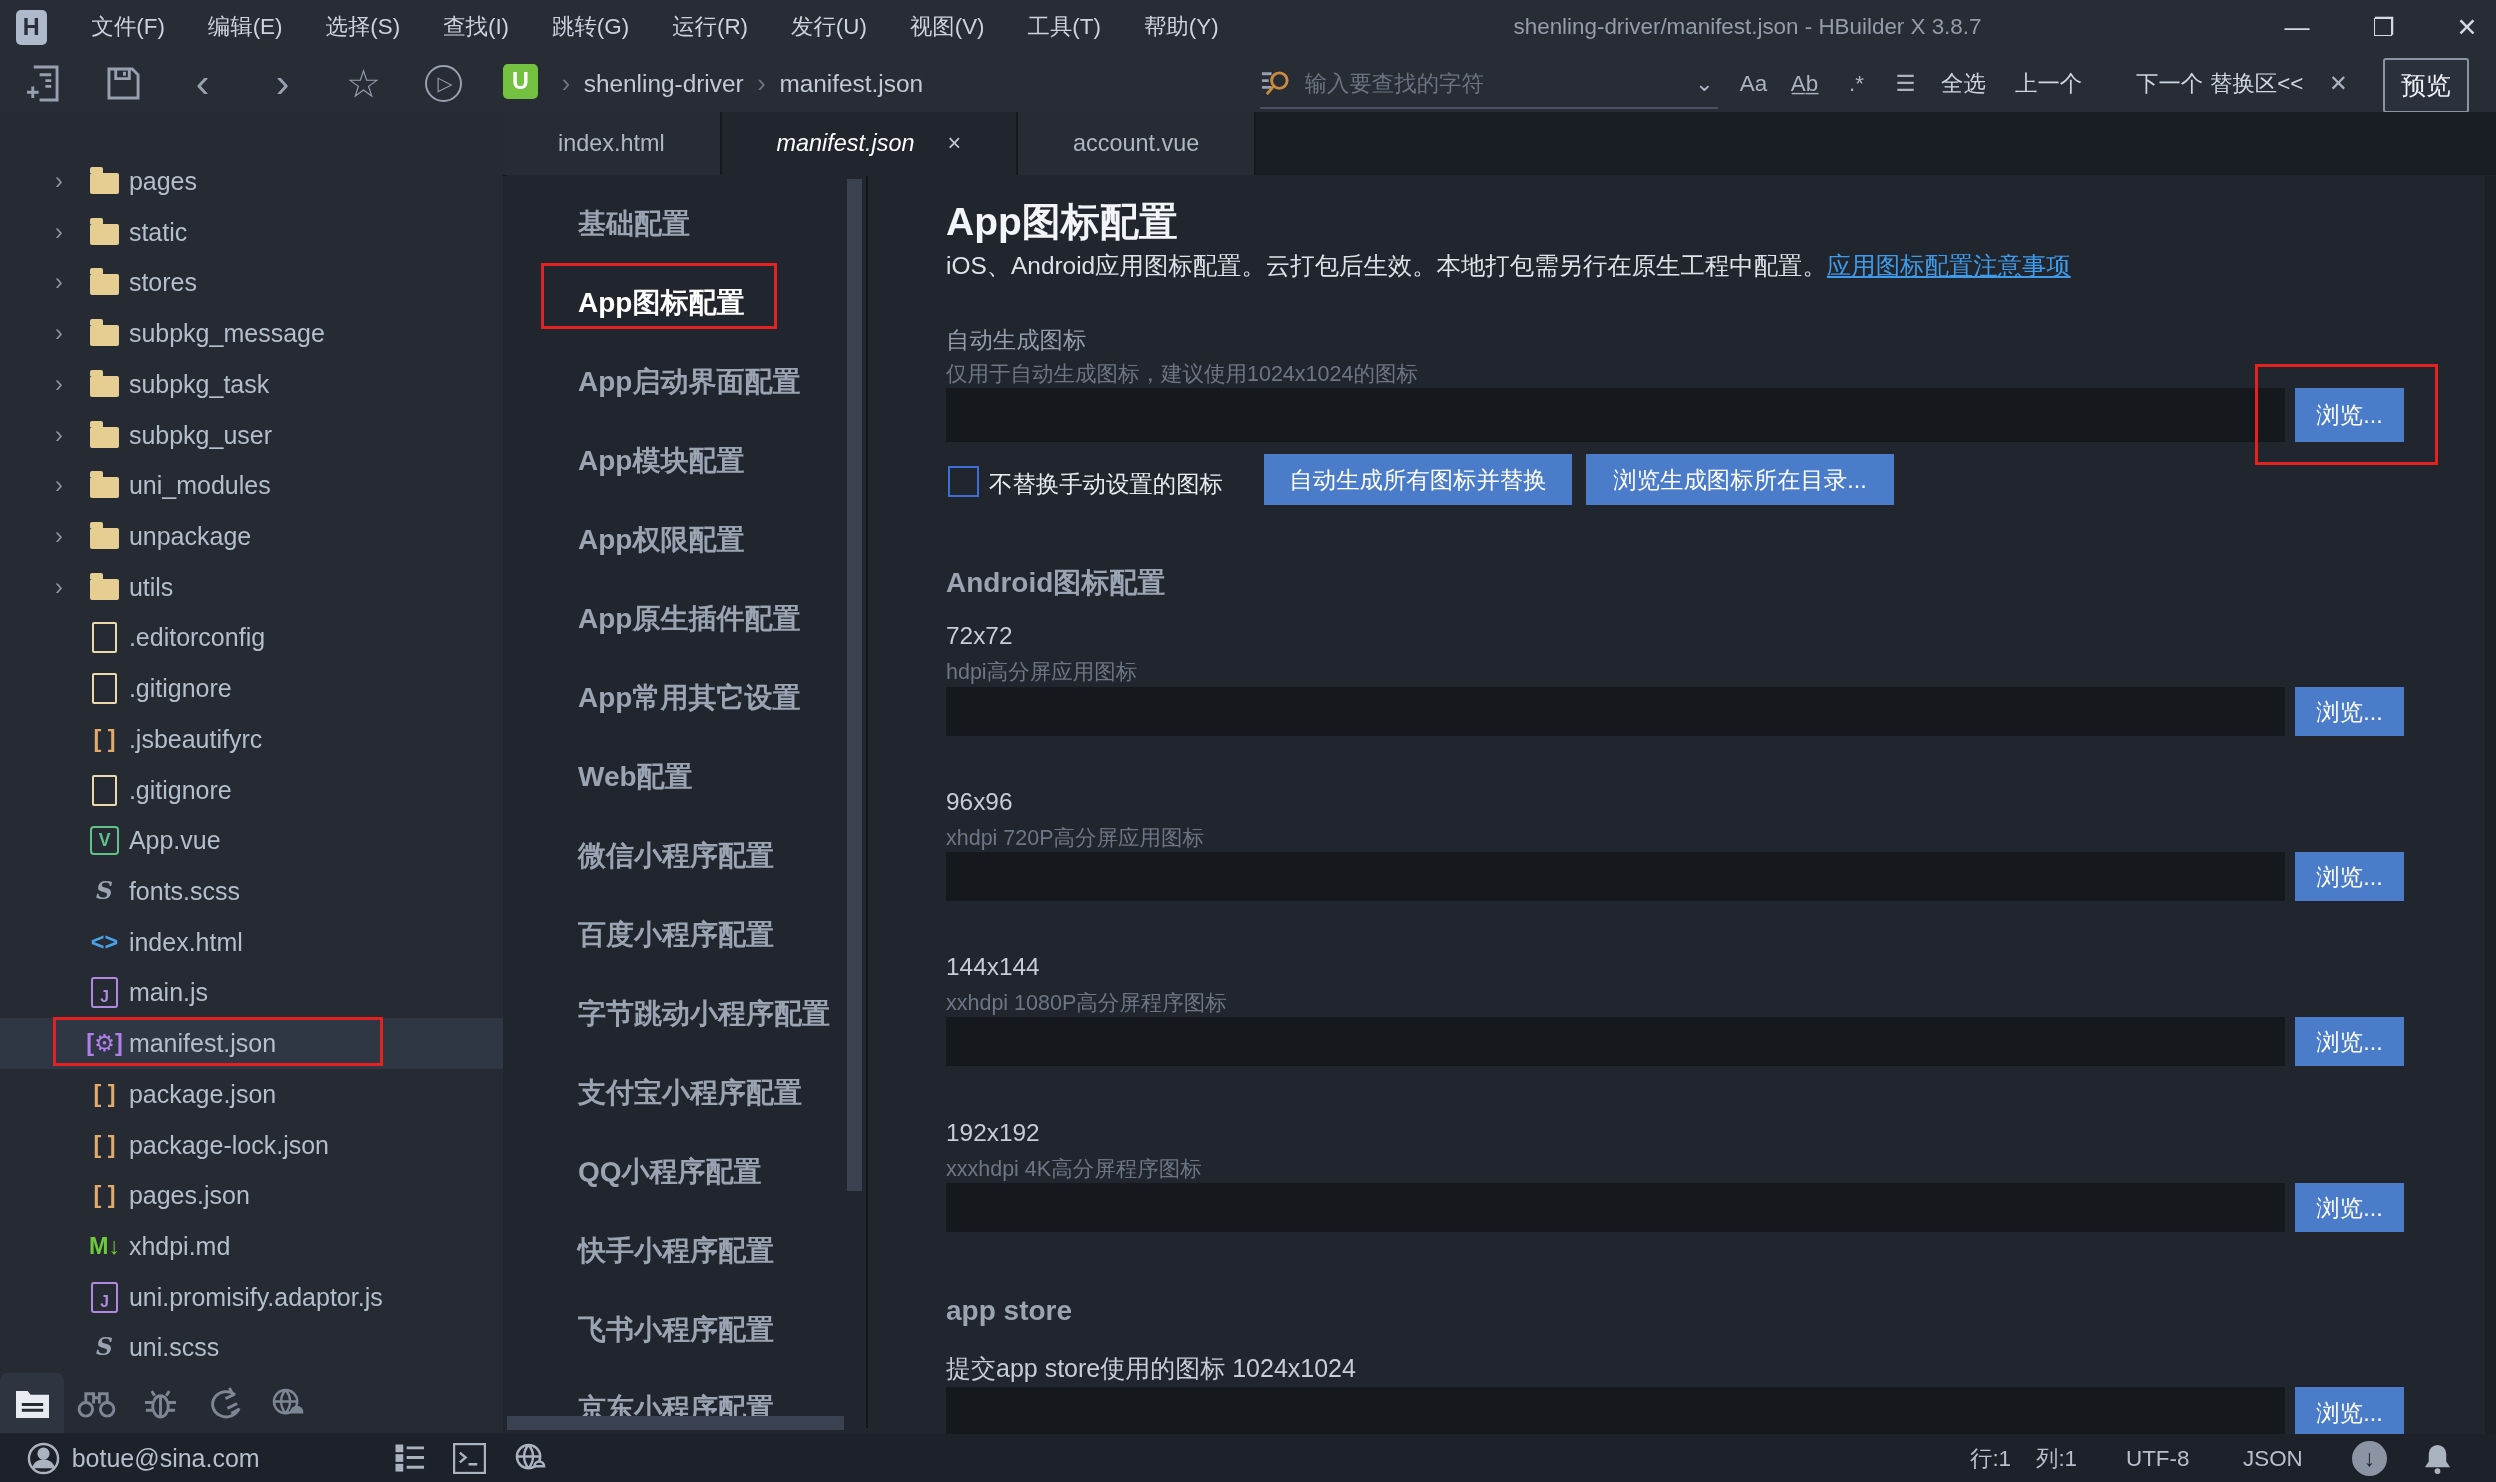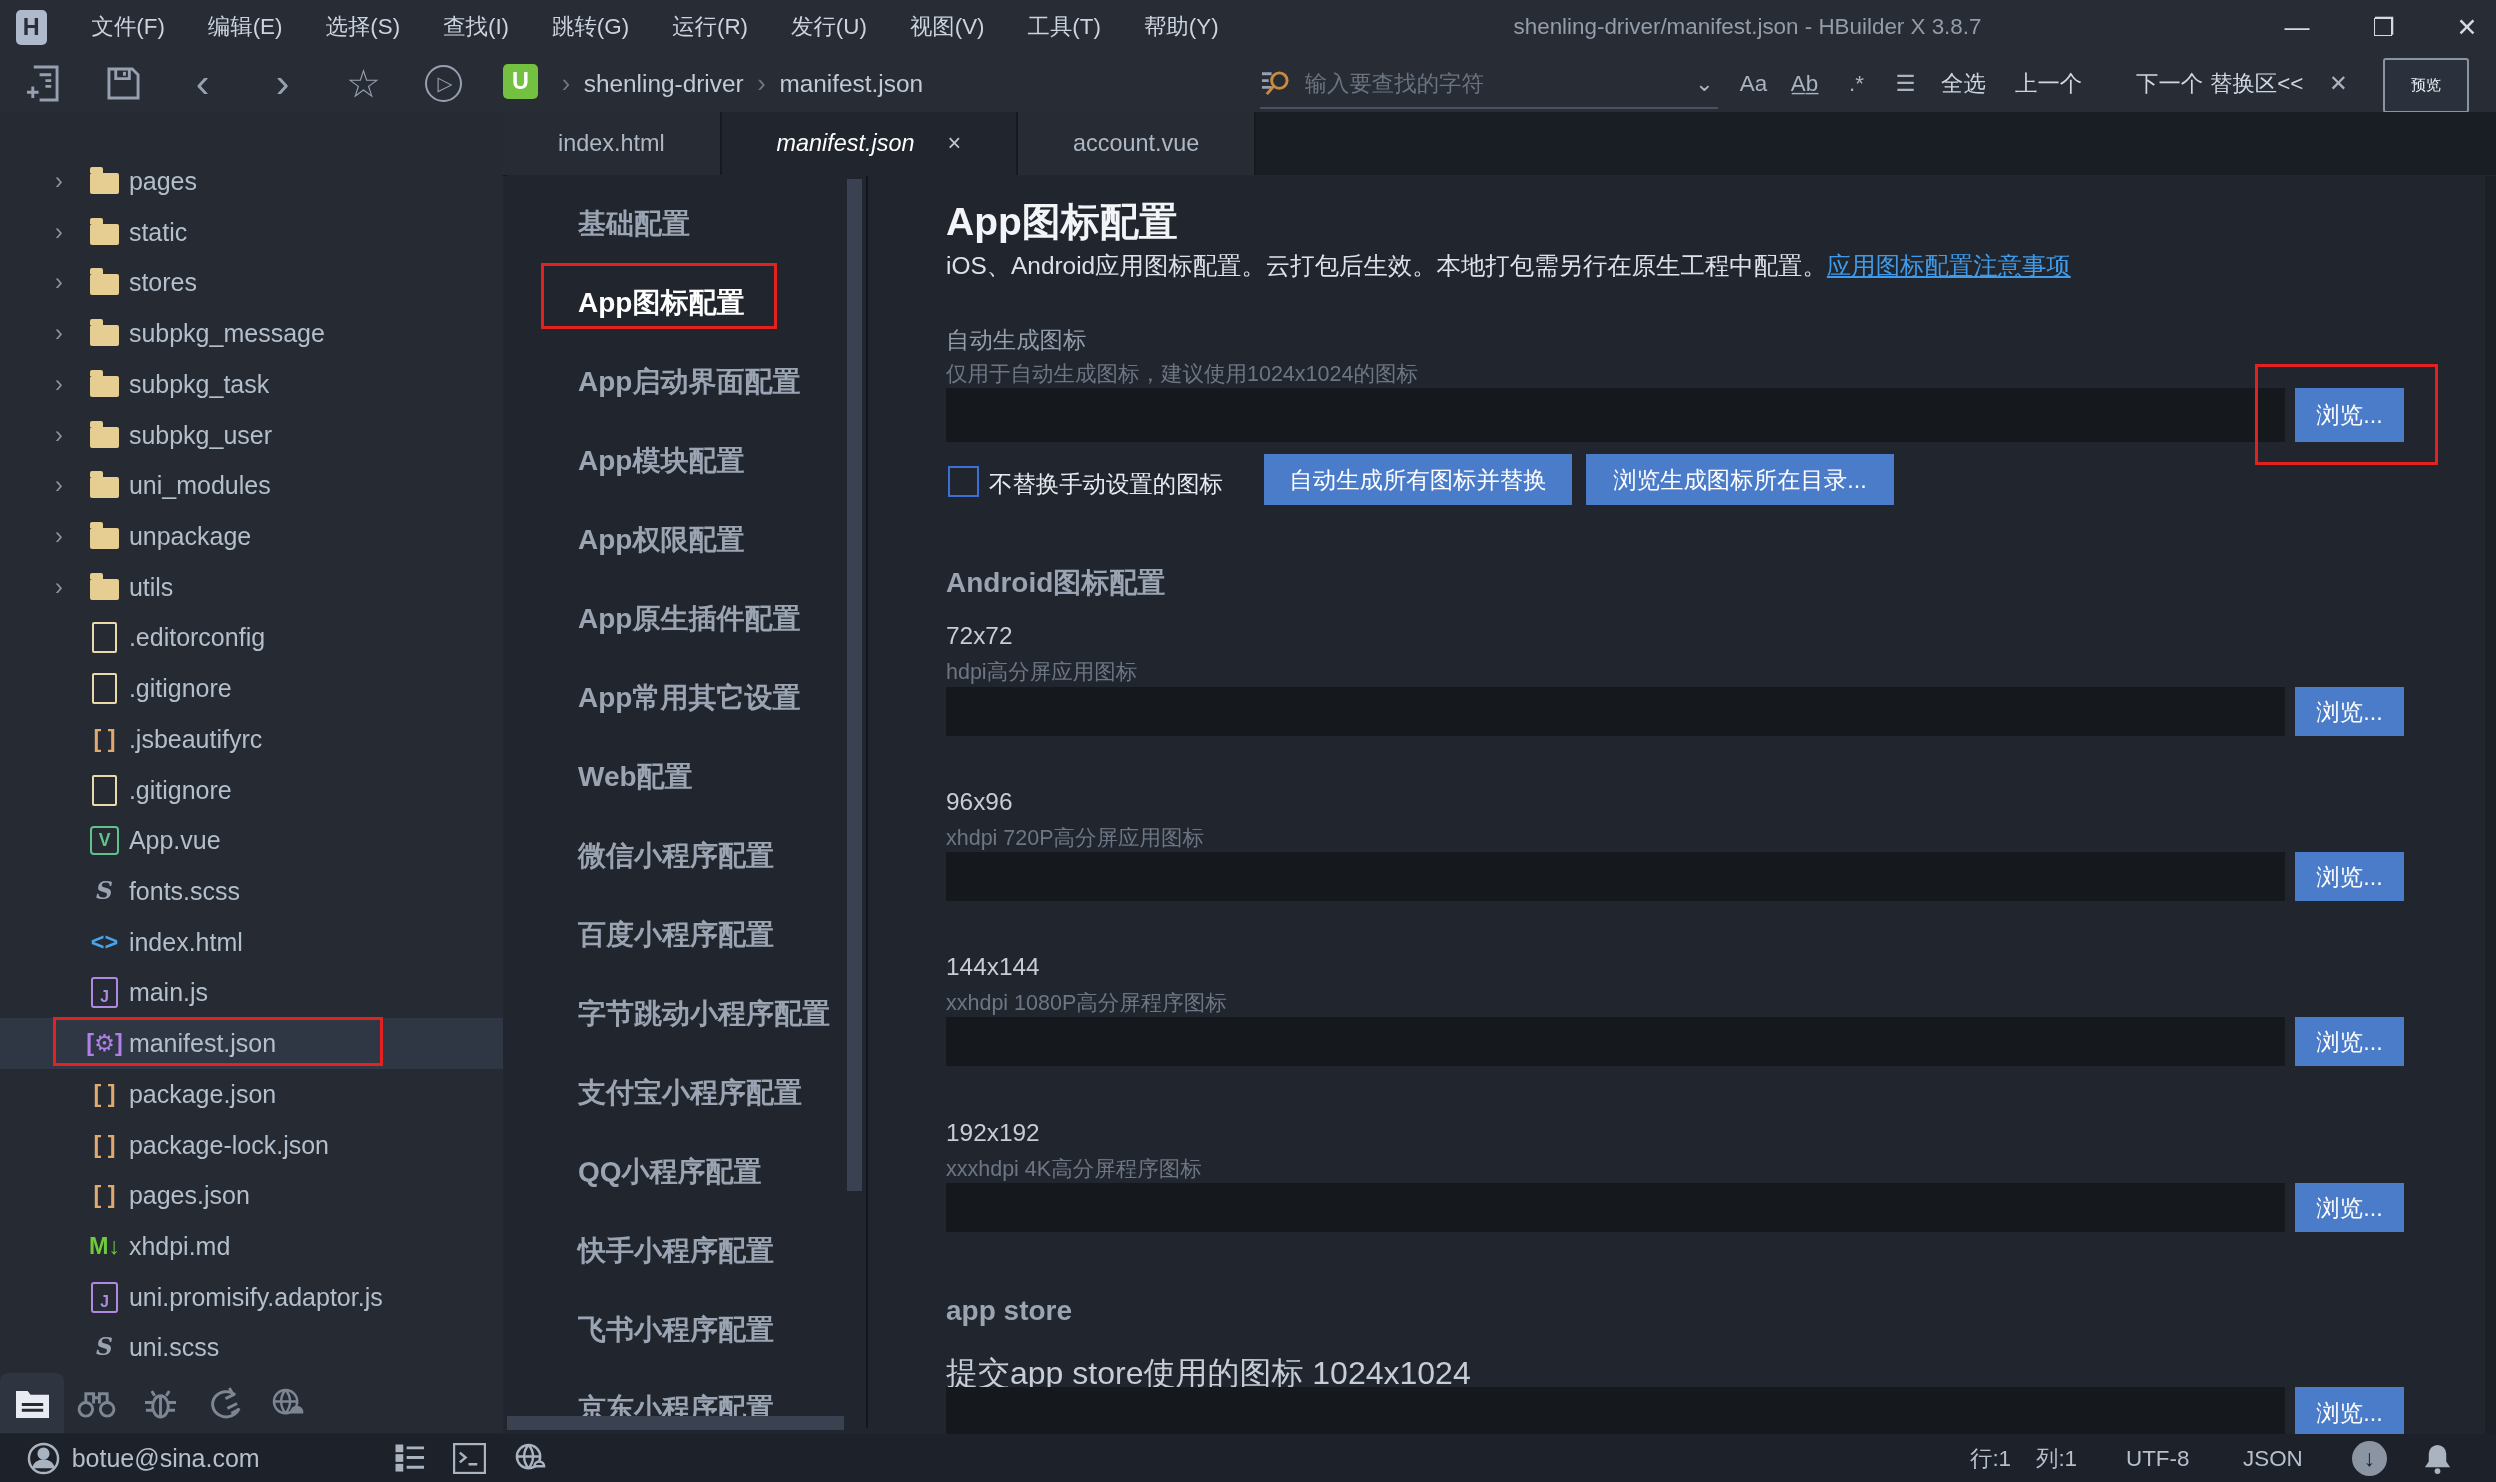--- a/index.html
+++ b/index.html
@@ -22,21 +22,21 @@
   .bc-logo{left:503px;top:64px;width:35px;height:35px;background:#74c142;border-radius:4.9px;color:#fff;
            font-weight:bold;font-size:23.4px;display:flex;align-items:center;justify-content:center}
   .bc-text{font-size:24.4px;color:#c2cad6;line-height:59px}
   .bc-sep{font-size:25px;color:#6e7684;line-height:59px;padding:0 13.7px}
   .search-wrap{left:1260px;top:60px;width:458px;height:47px;border-bottom:2px solid #4a5160;
                display:flex;align-items:center}
   .search-ph{font-size:22.4px;color:#6a7380;margin-left:13.7px}
   .srch-op{position:absolute;top:54px;height:59px;line-height:59px;font-size:22.4px;color:#aab3c0;text-align:center}
   .srch-btn{position:absolute;top:54px;height:59px;line-height:59px;font-size:22.4px;color:#ced6e1}
   .preview-btn{left:2383px;top:58px;width:82px;height:51px;border:2px solid #8b94a2;border-radius:2.9px;
-               font-size:15px;color:#eef2f7;display:flex;align-items:center;justify-content:center;background:#2b313c}
+               font-size:25px;color:#eef2f7;display:flex;align-items:center;justify-content:center;background:#2b313c}
   
   .sidebar{left:0;top:112px;width:503px;height:1321px;background:#252a33}
   .side-sep{left:503px;top:112px;width:3.9px;height:1321px;background:#14171c}
   .tree-row{position:absolute;left:0;width:503px;height:51px;display:flex;align-items:center;font-size:25px;color:#b4bfcc}
   .tree-row.sel{background:#303744}
   .tr-chev{width:29px;margin-left:55px;color:#8b94a2;font-size:23.4px;flex:none}
   .tr-noch{width:29px;margin-left:55px;flex:none}
   .tr-ico{width:41px;flex:none;display:flex;align-items:center;justify-content:center}
   .tr-label{margin-left:3.9px;white-space:nowrap}
   .ic-folder{width:29px;height:21.5px;background:#e6cd92;border-radius:2px;position:relative;margin-top:3.9px}
@@ -448,21 +448,21 @@
       <div class="abs lbl-dim" style="left: 946px; top: 988px;">xxhdpi 1080P高分屏程序图标</div>
       <div class="abs inputbox" style="left: 946px; top: 1017px; width: 1339px; height: 49px;"></div>
       <div class="abs bluebtn" style="left: 2295px; top: 1017px; width: 109px; height: 49px;">浏览...</div>
       <div class="abs lbl-size" style="left: 946px; top: 1119px;">192x192</div>
       <div class="abs lbl-dim" style="left: 946px; top: 1154px;">xxxhdpi 4K高分屏程序图标</div>
       <div class="abs inputbox" style="left: 946px; top: 1183px; width: 1339px; height: 49px;"></div>
       <div class="abs bluebtn" style="left: 2295px; top: 1183px; width: 109px; height: 49px;">浏览...</div>
     </div>
 
   <div class="abs sec-head" style="left:946px;top:1295px">app store</div>
-  <div class="abs lbl-size" style="left:946px;top:1352px;font-size:32px">提交app store使用的图标 1024x1024</div>
+  <div class="abs lbl-size" style="left:946px;top:1352px;font-size:25px">提交app store使用的图标 1024x1024</div>
   <div class="abs inputbox" style="left:946px;top:1387px;width:1339px;height:51px"></div>
   <div class="abs bluebtn" style="left:2295px;top:1387px;width:109px;height:51px">浏览...</div>
 
   <div class="abs redbox" style="left:541px;top:263px;width:230px;height:60px"></div>
   <div class="abs redbox" style="left:53px;top:1017px;width:324px;height:43px"></div>
   <div class="abs redbox" style="left:2255px;top:364px;width:177px;height:95px"></div>
 
   <div class="abs statusbar">
     <span style="margin-left:27px">
       <svg width="33" height="33" viewBox="0 0 34 34">

